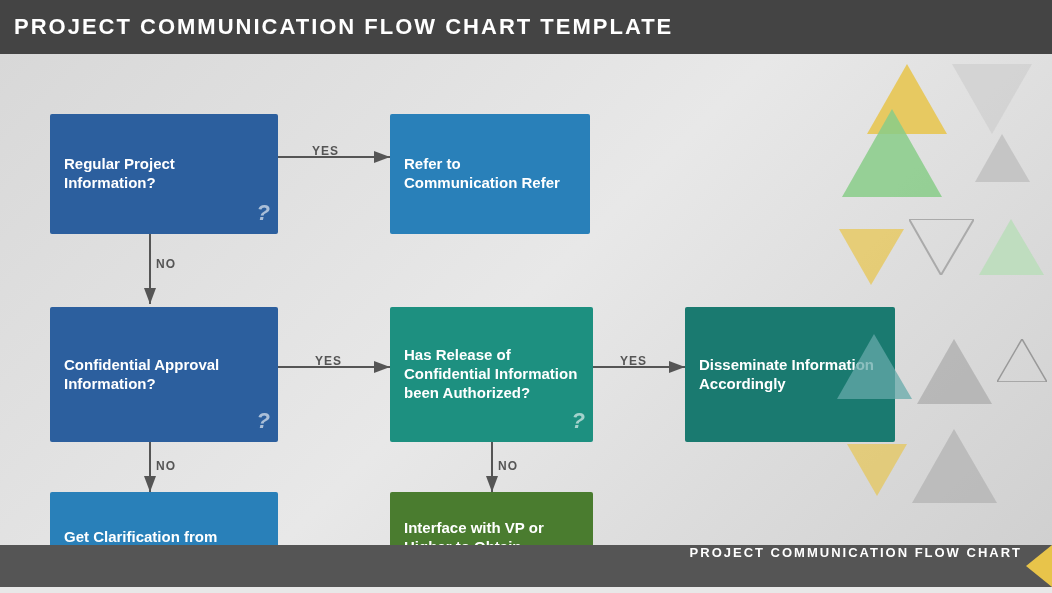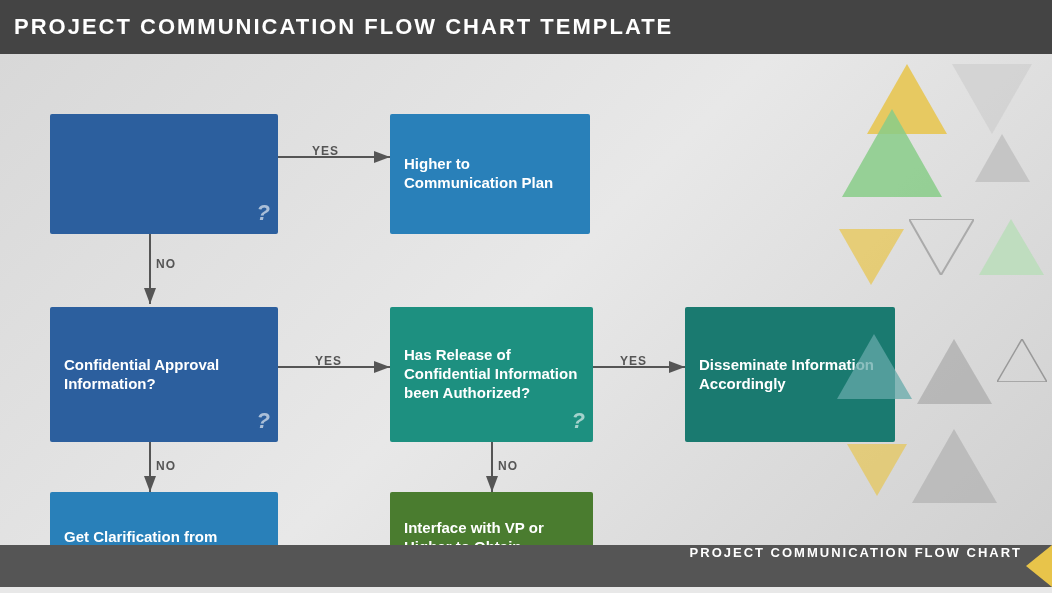--- a/index.html
+++ b/index.html
@@ -173,25 +173,26 @@
     </svg>
 
     <span class="arrow-label" style="left: 292px; top: 80px;">YES</span>
     <span class="arrow-label" style="left: 136px; top: 193px;">NO</span>
     <span class="arrow-label" style="left: 295px; top: 290px;">YES</span>
     <span class="arrow-label" style="left: 600px; top: 290px;">YES</span>
     <span class="arrow-label" style="left: 136px; top: 395px;">NO</span>
     <span class="arrow-label" style="left: 478px; top: 395px;">NO</span>
 
     <div class="box box-blue-dark" style="left:30px; top:50px; width:228px; height:120px;">
+      <span>Regular Project Information?</span>
       <span class="box-question-mark">?</span>
     </div>
 
     <div class="box box-blue-medium" style="left:370px; top:50px; width:200px; height:120px;">
-      <span>Higher to Communication Plan</span>
+      <span>Refer to Communication Refer</span>
     </div>
 
     <div class="box box-blue-dark" style="left:30px; top:243px; width:228px; height:135px;">
       <span>Confidential Approval Information?</span>
       <span class="box-question-mark">?</span>
     </div>
 
     <div class="box box-teal-mid" style="left:370px; top:243px; width:203px; height:135px;align-items:center;">
       <span>Has Release of Confidential Information been Authorized?</span>
       <span class="box-question-mark">?</span>

